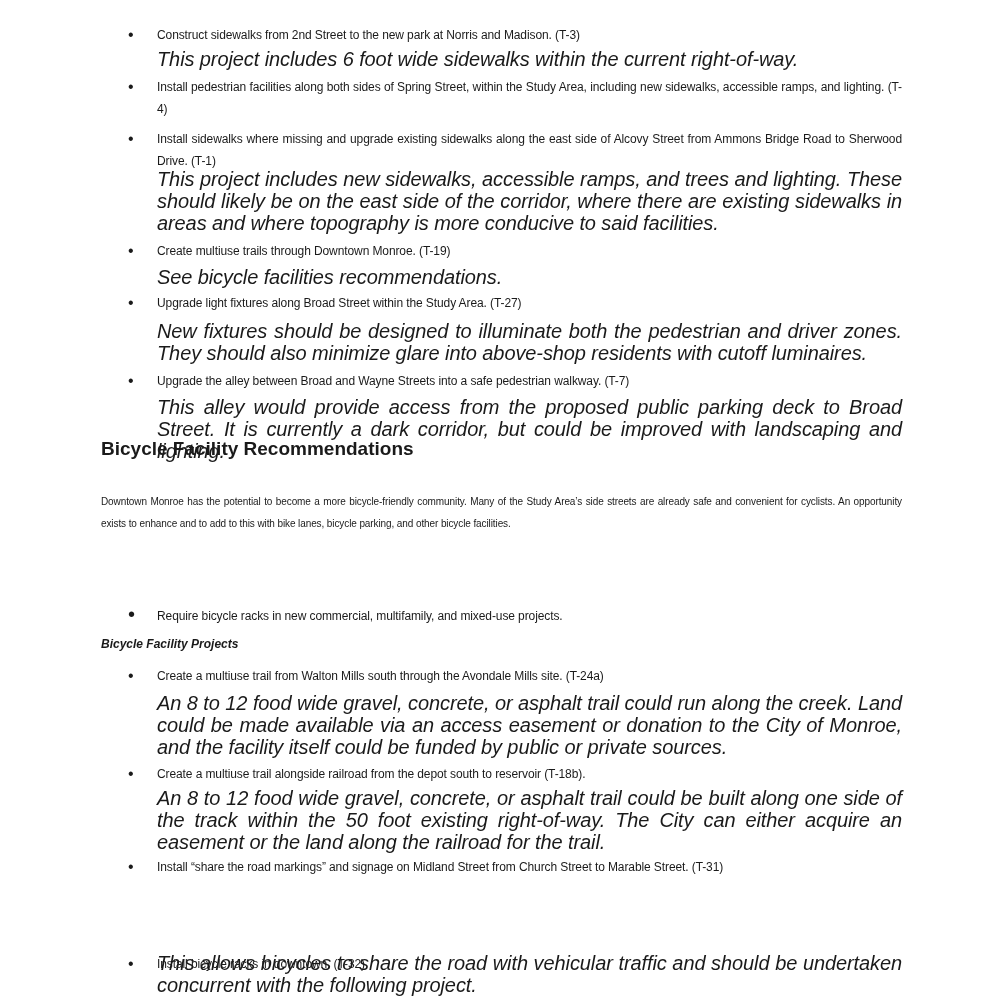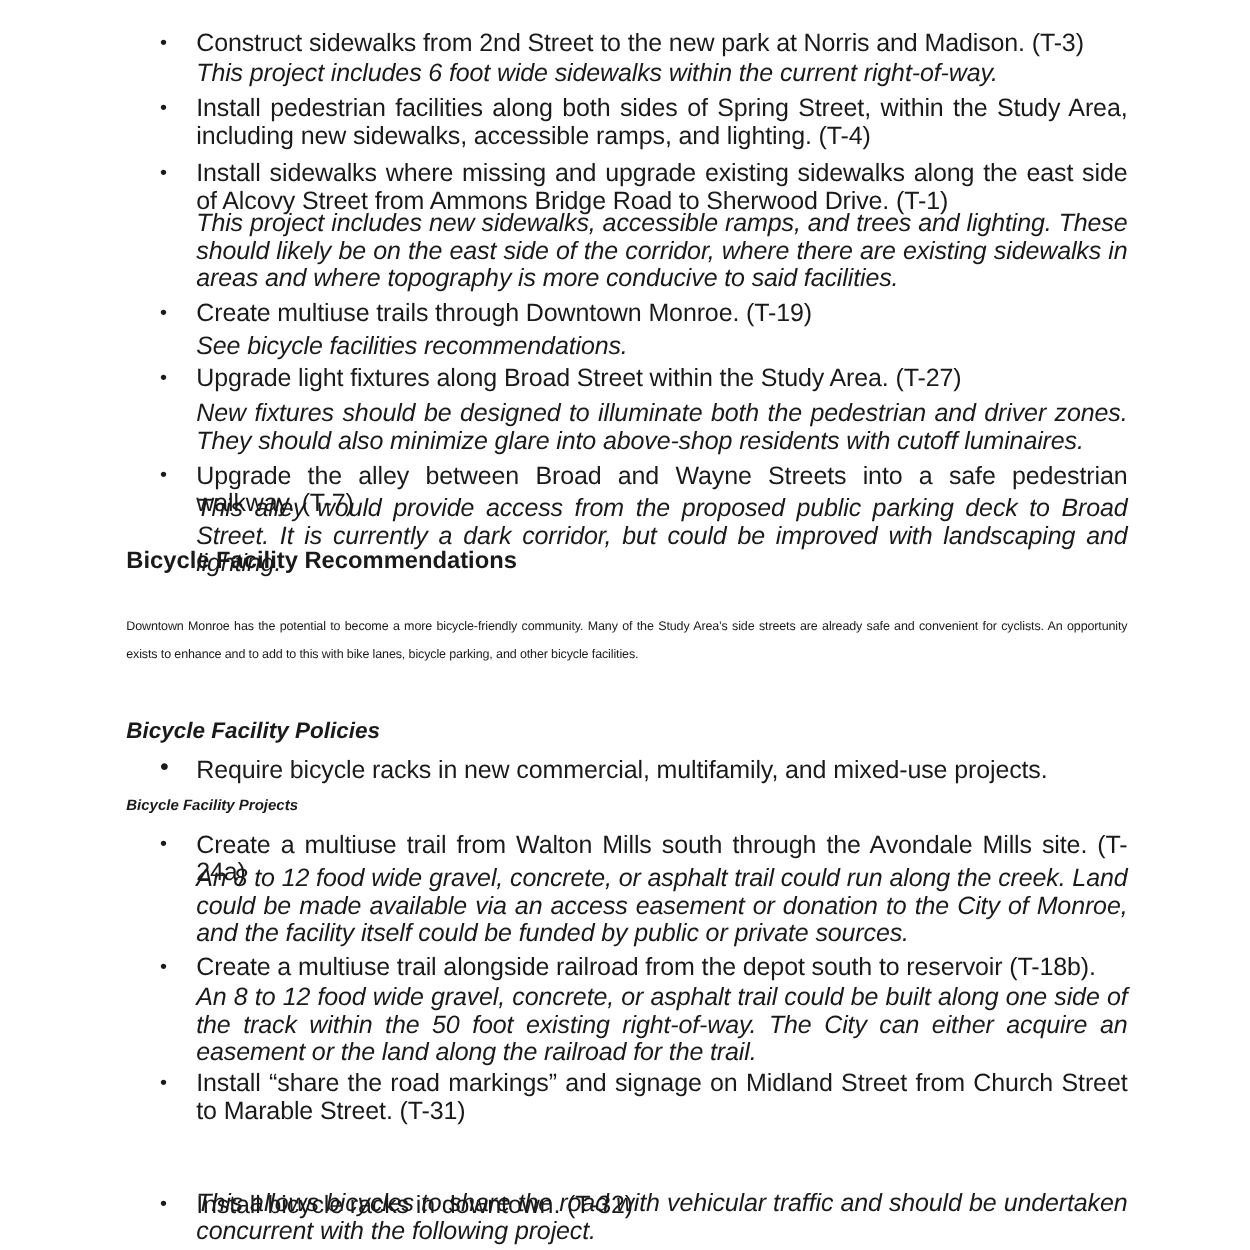--- a/index.html
+++ b/index.html
@@ -31,21 +31,21 @@
       position: absolute;
       left: 128px;
       font-size: 16px;
       line-height: 22px;
     }
     .bullet.big { left: 128px; font-size: 20px; }
     .main-text {
       position: absolute;
       left: 157px;
       width: 745px;
-      font-size: 20px;
+      font-size: 12px;
       line-height: 22px;
       text-align: justify;
       letter-spacing: -0.1px;
     }
     .note {
       position: absolute;
       left: 157px;
       width: 745px;
       font-size: 20px;
       line-height: 22px;
@@ -120,21 +120,20 @@
       <span class="bullet">•</span>
       <div class="main-text">Upgrade the alley between Broad and Wayne Streets into a safe pedestrian walkway. (T-7)</div>
       <div class="note" style="top:26px;">This alley would provide access from the proposed public parking deck to Broad Street. It is currently a dark corridor, but could be improved with landscaping and lighting.</div>
     </div>
   </div>
 
   <div class="heading" style="top:437px;">Bicycle Facility Recommendations</div>
 
   <div class="para" style="top:491px;">Downtown Monroe has the potential to become a more bicycle-friendly community. Many of the Study Area’s side streets are already safe and convenient for cyclists. An opportunity exists to enhance and to add to this with bike lanes, bicycle parking, and other bicycle facilities.</div>
 
-  <div class="subheading" style="top:572px;">Bicycle Facility Policies</div>
 
   <div>
     <div class="item" style="top:605px;">
       <span class="bullet big" style="top:-2px;">•</span>
       <div class="main-text">Require bicycle racks in new commercial, multifamily, and mixed-use projects.</div>
     </div>
   </div>
 
   <div class="subheading small" style="top:632px;">Bicycle Facility Projects</div>
 

